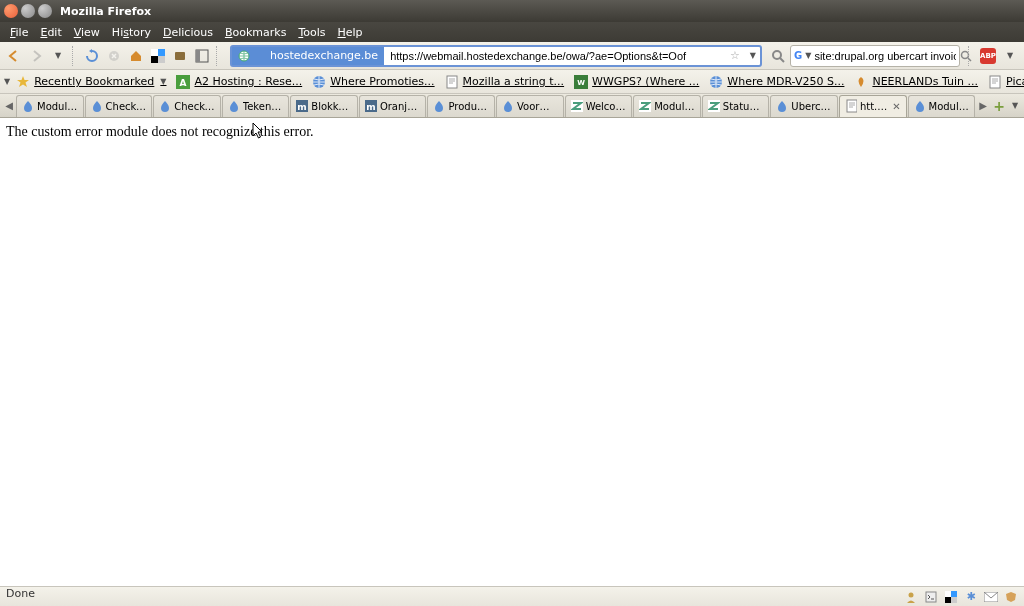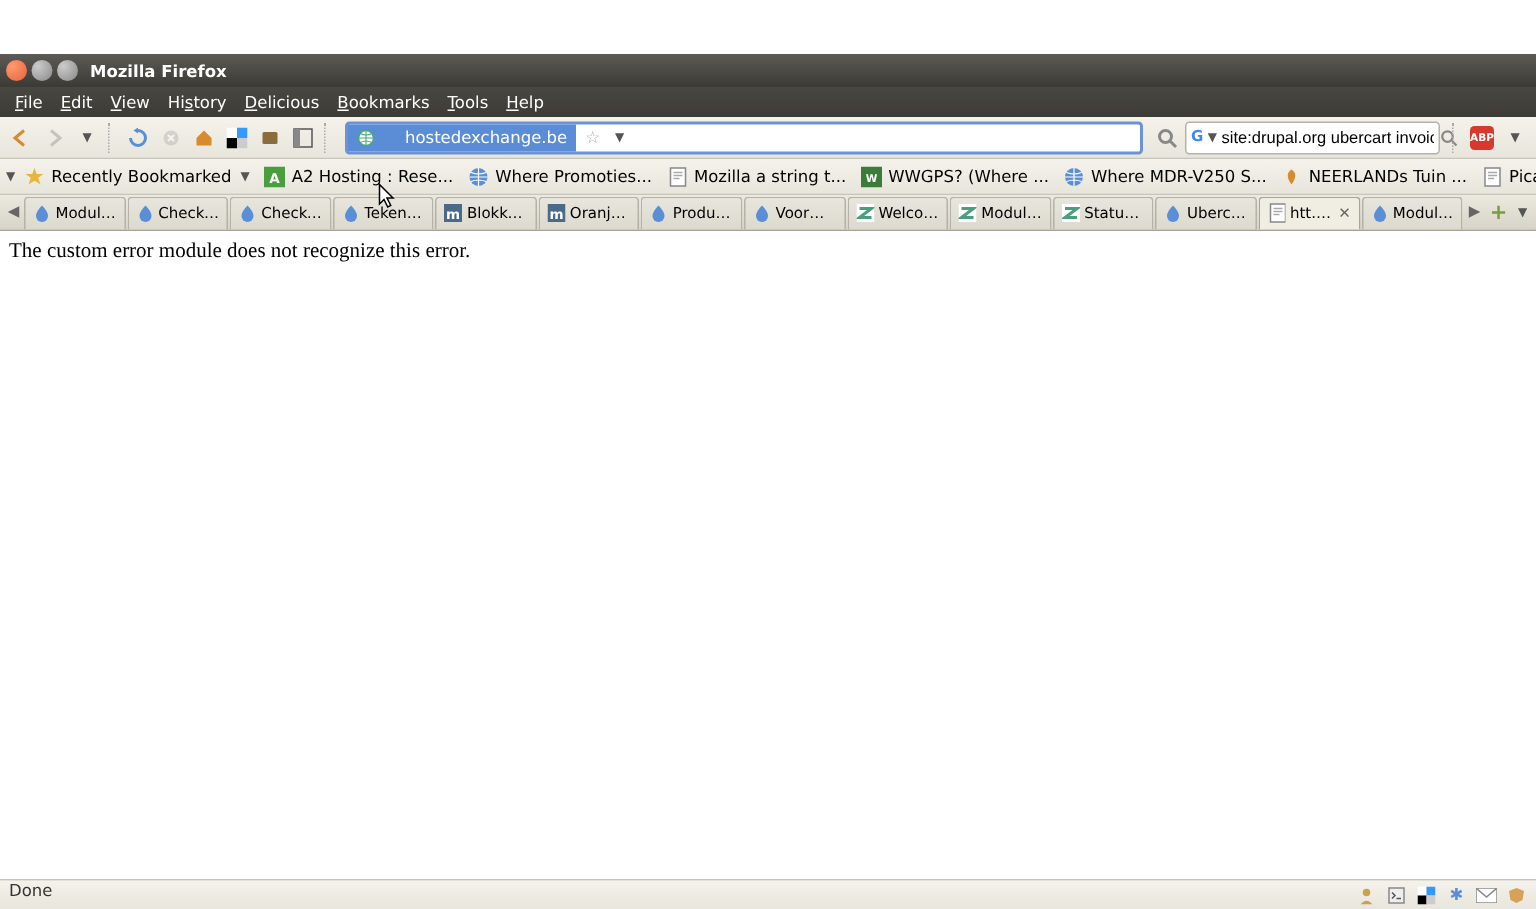--- a/index.html
+++ b/index.html
@@ -1,17 +1,17 @@
 <!DOCTYPE html>
 <html><head>
 <meta charset="utf-8">
 <style>
 * { margin: 0; padding: 0; box-sizing: border-box; }
 body { font-family: "DejaVu Sans", "Liberation Sans", Arial, sans-serif; font-size: 11px; background: #fff; width: 1024px; height: 606px; overflow: hidden; position: relative; }
-.titlebar { background: linear-gradient(to bottom, #5c5a54, #3c3a34); height: 22px; display: flex; align-items: center; padding: 0 4px; color: #fff; margin-top: 36px; }
+.titlebar { background: linear-gradient(to bottom, #5c5a54, #3c3a34); height: 22px; display: flex; align-items: center; padding: 0 4px; color: #fff; }
 .win-btns { display: flex; gap: 3px; margin-right: 8px; }
 .win-btn { width: 14px; height: 14px; border-radius: 50%; display: flex; align-items: center; justify-content: center; font-size: 8px; color: #333; }
 .win-close { background: radial-gradient(circle at 30% 30%, #ff9a6c, #e8613c); }
 .win-min { background: radial-gradient(circle at 30% 30%, #ccc, #888); }
 .win-max { background: radial-gradient(circle at 30% 30%, #ccc, #888); }
 .win-title { font-weight: bold; font-size: 11px; }
 .menubar { background: linear-gradient(to bottom, #494741, #3d3b35); height: 20px; display: flex; align-items: center; padding: 0 4px; color: #fff; font-size: 11px; }
 .menu-item { padding: 2px 6px; cursor: default; }
 .menu-item .u { text-decoration: underline; }
 .navbar { background: linear-gradient(to bottom, #f4f2ea, #e8e5dc); height: 28px; display: flex; align-items: center; padding: 0 4px; border-bottom: 1px solid #c8c5bc; gap: 2px; }
@@ -20,21 +20,21 @@
 .url-container { flex: 1; display: flex; align-items: center; border: 2px solid #6b93d6; border-radius: 3px; height: 22px; background: #fff; margin: 0 4px; }
 .url-site-chip { background: #5b8dd6; color: #fff; padding: 0 6px; height: 100%; display: flex; align-items: center; font-size: 11px; gap: 20px; }
 .url-input { flex: 1; border: none; outline: none; padding: 0 6px; font-size: 11px; height: 100%; }
 .url-star { padding: 0 6px; color: #aaa; }
 .url-drop { padding: 0 4px; color: #666; }
 .search-container { display: flex; align-items: center; border: 1px solid #b5b2a8; border-radius: 3px; height: 22px; background: #fff; width: 170px; margin-right: 4px; }
 .search-eng { width: 16px; height: 16px; margin: 0 3px; display: flex; align-items: center; justify-content: center; font-size: 10px; font-weight: bold; }
 .search-input { flex: 1; border: none; outline: none; font-size: 11px; height: 100%; }
 .search-go { padding: 0 4px; color: #666; }
 .bookbar { background: linear-gradient(to bottom, #f4f2ea, #e8e5dc); height: 24px; display: flex; align-items: center; padding: 0 4px; border-bottom: 1px solid #c8c5bc; gap: 2px; font-size: 11px; }
-.book-item { display: flex; align-items: center; padding: 2px 4px; gap: 4px; cursor: default; border-radius: 2px; white-space: nowrap; }
+.book-item { display: flex; align-items: center; padding: 2px 4px; gap: 4px; cursor: default; border-radius: 2px; white-space: nowrap; text-decoration: underline; }
 .book-icon { width: 14px; height: 14px; display: flex; align-items: center; justify-content: center; }
 .tabbar { background: linear-gradient(to bottom, #ece9df, #d6d3c8); height: 24px; display: flex; align-items: center; padding: 0 2px; border-bottom: 1px solid #a8a598; font-size: 10px; }
 .tab-scroll { width: 14px; height: 20px; display: flex; align-items: center; justify-content: center; color: #666; cursor: default; }
 .tabs { flex: 1; display: flex; overflow: hidden; }
 .tab { display: flex; align-items: center; padding: 0 5px; height: 22px; border: 1px solid #b5b2a8; border-bottom: none; border-radius: 3px 3px 0 0; margin-right: 1px; background: linear-gradient(to bottom, #e8e5dc, #dcd9cf); gap: 3px; cursor: default; white-space: nowrap; overflow: hidden; min-width: 0; flex: 1 1 64px; max-width: 72px; }
 .tab.active { background: #f0ede3; border-color: #a8a598; }
 .tab-icon { width: 12px; height: 12px; flex-shrink: 0; display: flex; align-items: center; justify-content: center; font-size: 9px; }
 .tab-label { overflow: hidden; text-overflow: ellipsis; font-size: 10px; }
 .tab-close { font-size: 10px; color: #666; flex-shrink: 0; }
 .tab-new { width: 18px; display: flex; align-items: center; justify-content: center; color: #7a9e3d; font-weight: bold; font-size: 14px; }
@@ -125,20 +125,21 @@
   <div class="nav-sep"></div>
   <div class="url-container">
     <div class="url-site-chip">
       <svg width="12" height="12">
           <circle cx="6" cy="6" r="5" fill="#fff"></circle>
           <circle cx="6" cy="6" r="5" fill="none" stroke="#4a7"></circle>
           <path d="M1 6 H11 M6 1 V11 M2 3 Q6 5 10 3 M2 9 Q6 7 10 9" stroke="#4a7" stroke-width=".7" fill="none"></path>
         </svg>
       <span>hostedexchange.be</span>
     </div>
+    <input class="url-input" value="https://webmail.hostedexchange.be/owa/?ae=Options&amp;t=Oof" style="">
     <span class="url-star">☆</span>
     <span class="url-drop chev">▼</span>
   </div>
   <div class="nav-btn">
       <svg width="14" height="14">
         <circle cx="6" cy="6" r="4" fill="none" stroke="#888" stroke-width="2"></circle>
         <path d="M9 9 L13 13" stroke="#888" stroke-width="2"></path>
       </svg>
     </div>
   <div class="search-container">

